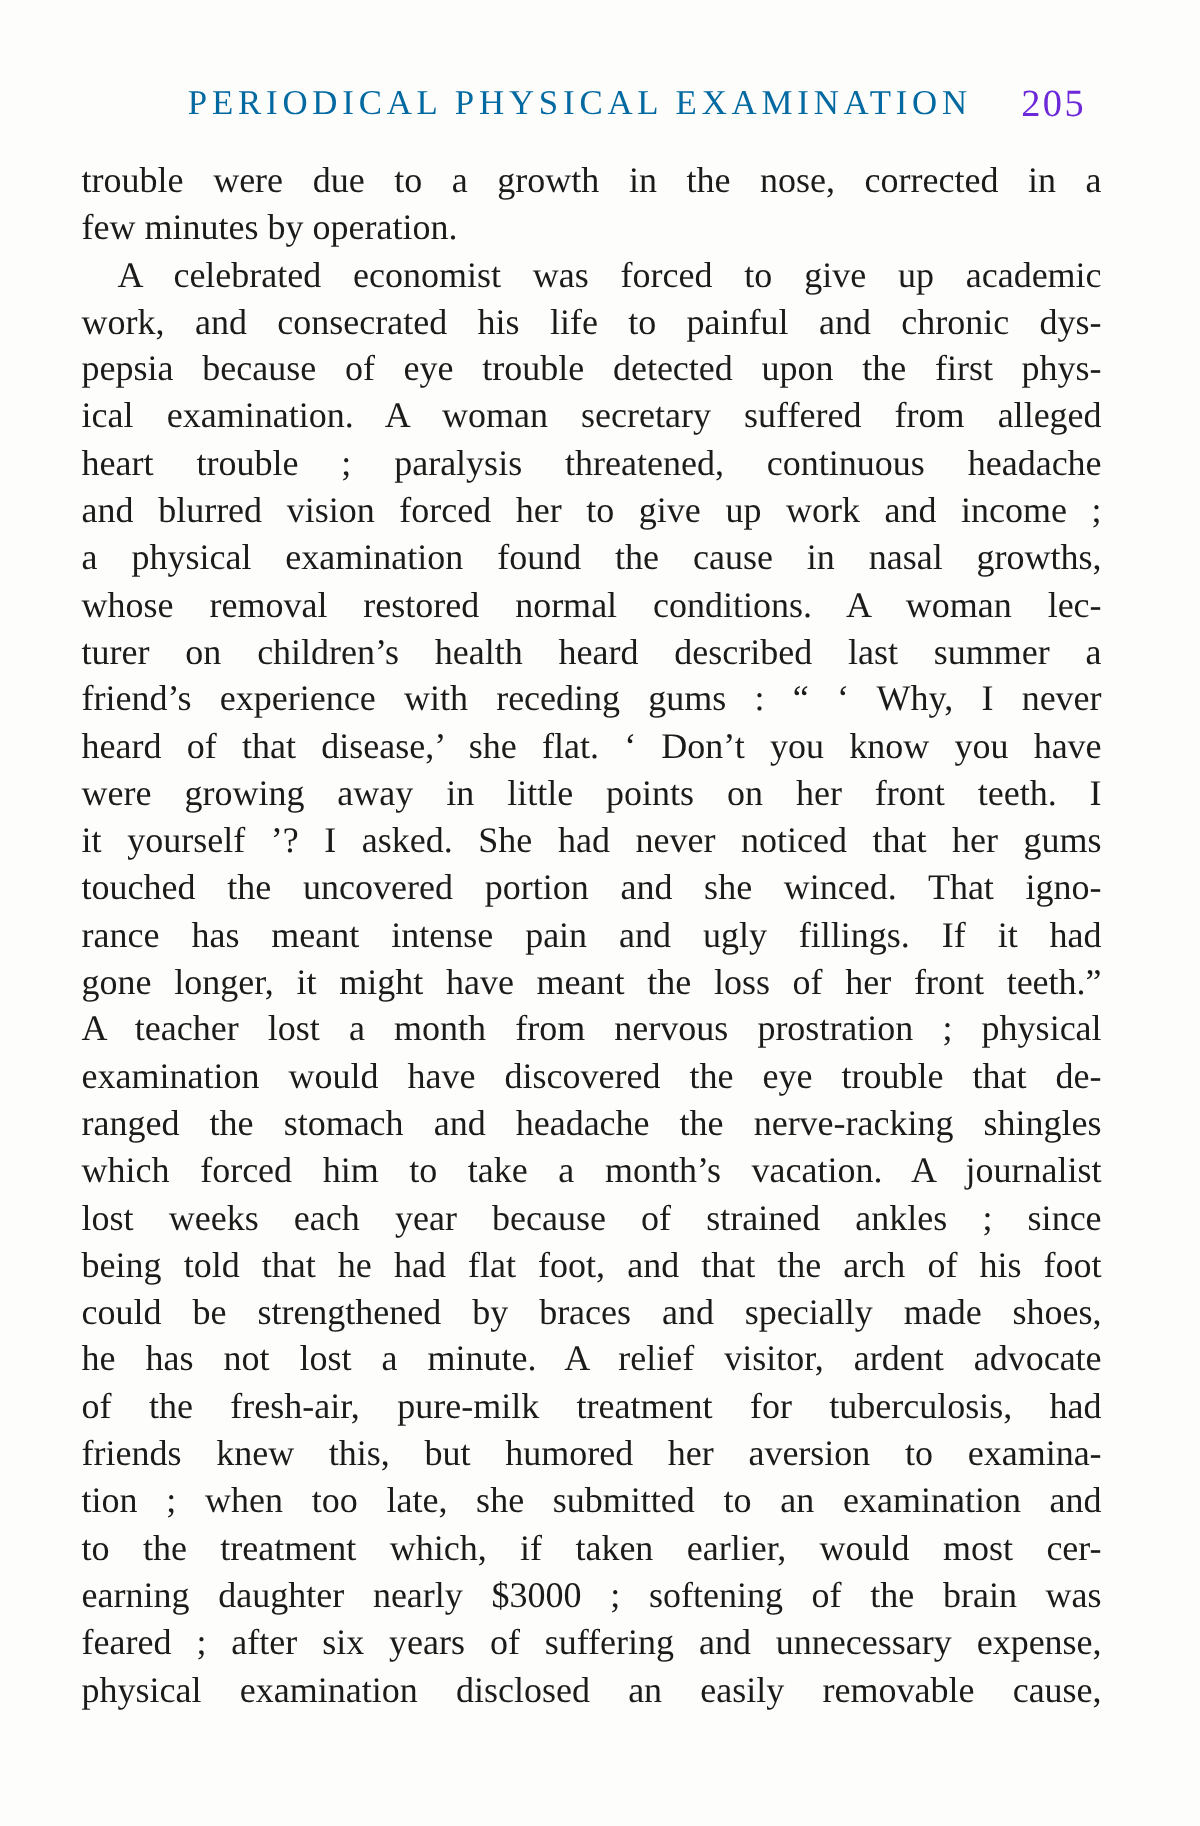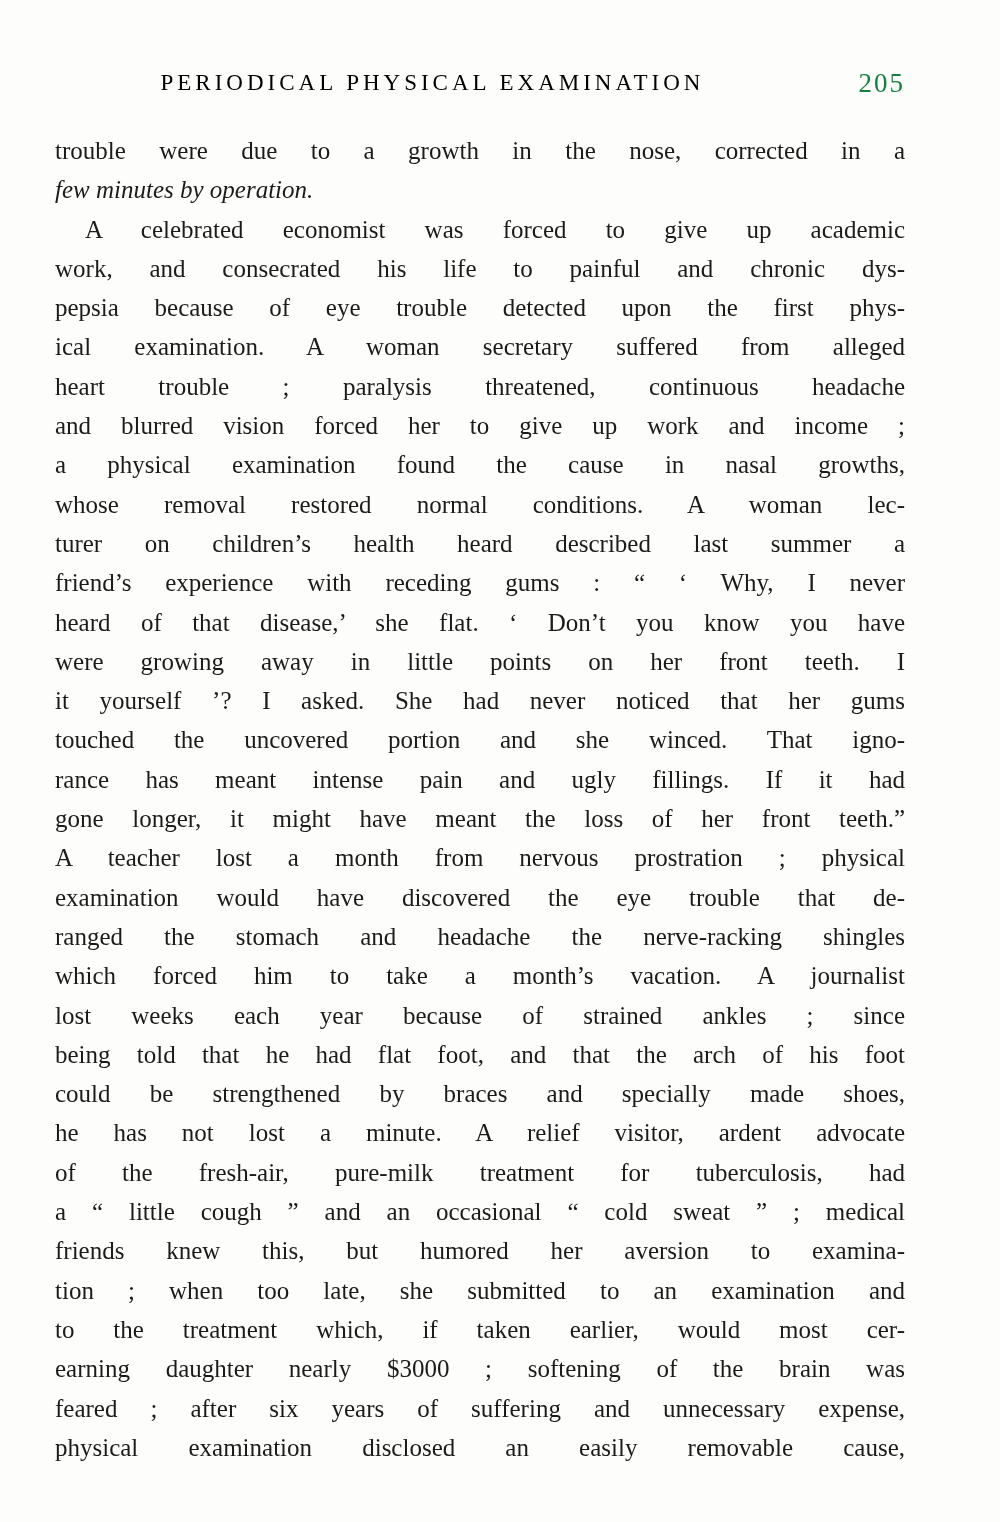--- a/index.html
+++ b/index.html
@@ -22,51 +22,50 @@
     top: 70px;
     left: 55px;
     width: 850px;
     height: 34px;
   }
   .header-title {
     position: absolute;
     left: 0;
     right: 95px;
     top: 0;
-    text-align: center;
-    font-size: 23px;
+    text-align: right;
+    font-size: 29px;
     letter-spacing: 4px;
     white-space: nowrap;
-    color: #000000;
+    color: #0369a1;
   }
   .page-number {
     position: absolute;
     right: 0;
     top: -2px;
-    font-size: 27px;
+    font-size: 32px;
     letter-spacing: 2px;
-    color: #15803d;
+    color: #6d28d9;
   }
   .body-text {
     position: absolute;
     top: 131px;
-    left: 55px;
+    left: 68px;
     width: 850px;
-    font-size: 25px;
+    font-size: 30px;
     line-height: 39.3px;
   }
   .line {
     text-align: justify;
     text-align-last: justify;
     text-justify: inter-word;
     white-space: normal;
   }
   .line.short {
     text-align-last: left;
-    font-style: italic;
   }
   .line.indent {
     text-indent: 30px;
   }
 </style>
 </head>
 <body>
 
 <div class="page">
   <div class="header">
@@ -94,21 +93,20 @@
       <div class="line">gone longer, it might have meant the loss of her front teeth.”</div>
       <div class="line">A teacher lost a month from nervous prostration ; physical</div>
       <div class="line">examination would have discovered the eye trouble that de-</div>
       <div class="line">ranged the stomach and headache the nerve-racking shingles</div>
       <div class="line">which forced him to take a month’s vacation. A journalist</div>
       <div class="line">lost weeks each year because of strained ankles ; since</div>
       <div class="line">being told that he had flat foot, and that the arch of his foot</div>
       <div class="line">could be strengthened by braces and specially made shoes,</div>
       <div class="line">he has not lost a minute. A relief visitor, ardent advocate</div>
       <div class="line">of the fresh-air, pure-milk treatment for tuberculosis, had</div>
-      <div class="line">a “ little cough ” and an occasional “ cold sweat ” ; medical</div>
       <div class="line">friends knew this, but humored her aversion to examina-</div>
       <div class="line">tion ; when too late, she submitted to an examination and</div>
       <div class="line">to the treatment which, if taken earlier, would most cer-</div>
       <div class="line">earning daughter nearly $3000 ; softening of the brain was</div>
       <div class="line">feared ; after six years of suffering and unnecessary expense,</div>
       <div class="line">physical examination disclosed an easily removable cause,</div>
     </div>
 </div>
 
 </body></html>

